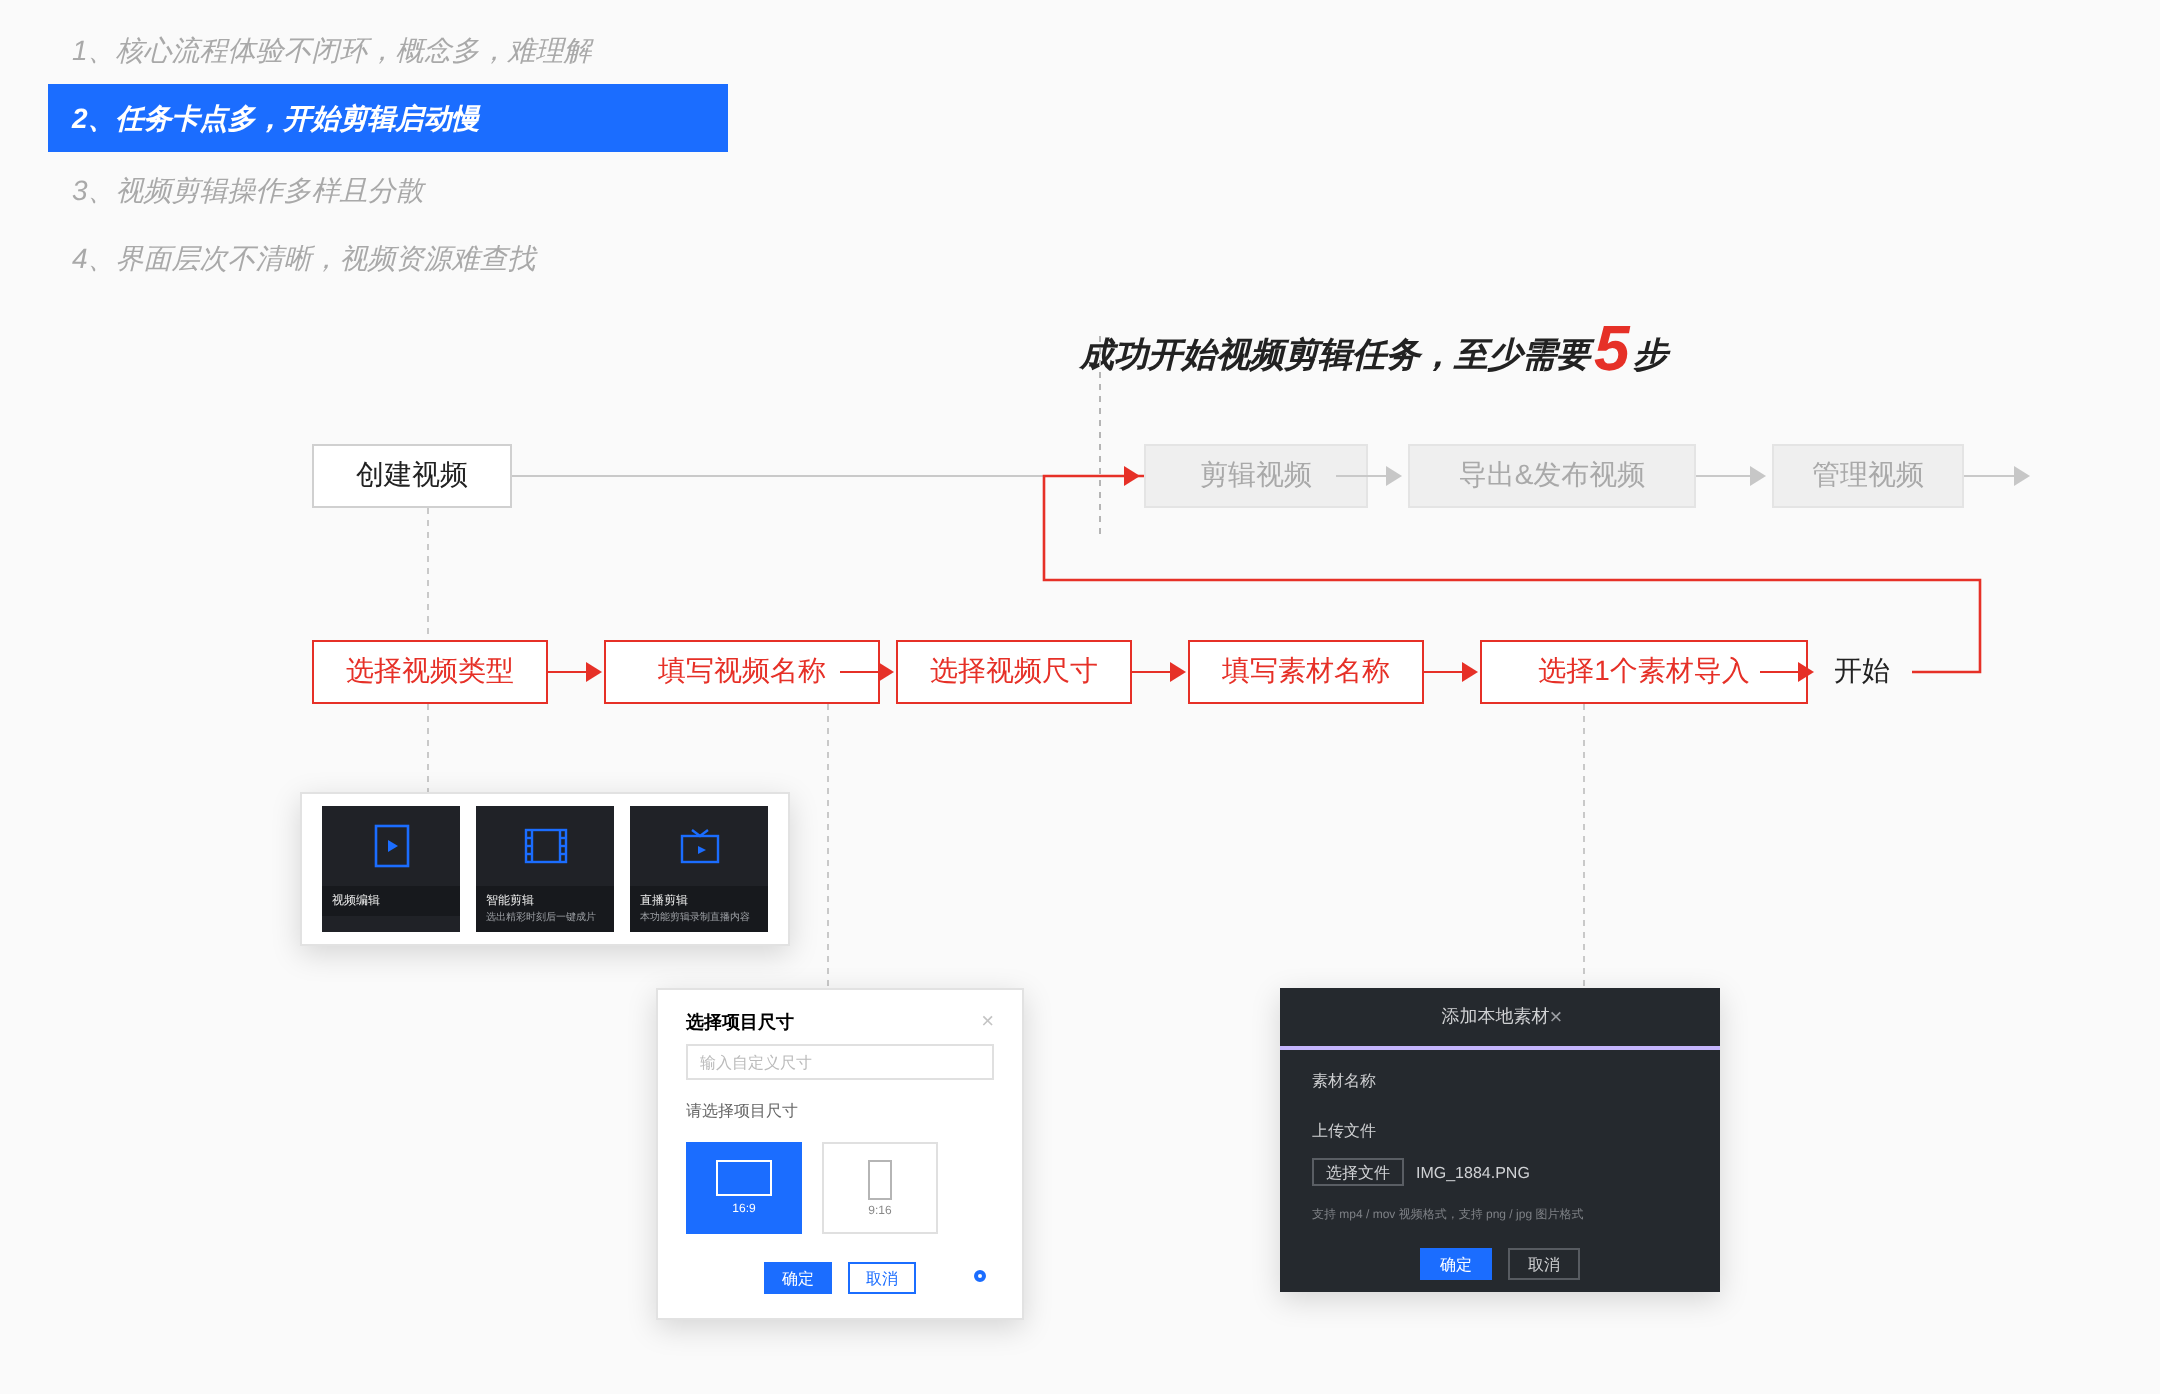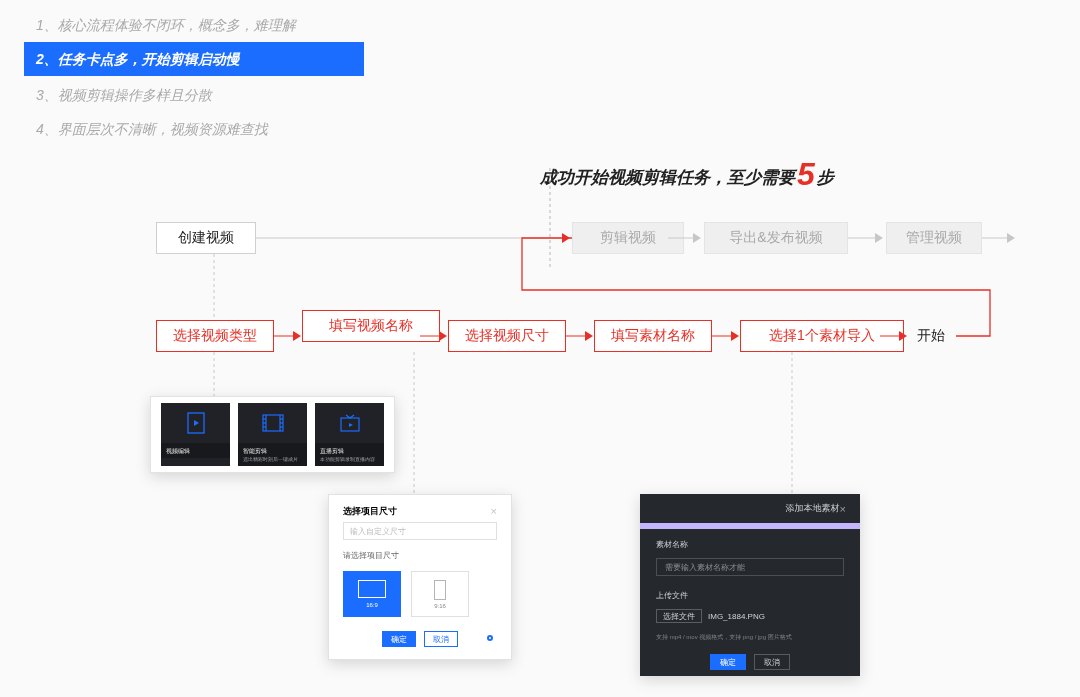--- a/index.html
+++ b/index.html
@@ -55,21 +55,21 @@
 .sizecard.sel{background:var(--blue);border-color:var(--blue);color:#fff}
 .sizecard .screen{width:28px;height:18px;border:1.5px solid currentColor;position:relative;margin-bottom:4px}
 .sizecard.sel .screen{border-color:#fff}
 .btns{display:flex;justify-content:center;gap:8px;margin-top:14px}
 .btn{min-width:34px;font-size:8px;height:16px;border:1px solid var(--blue);color:var(--blue);display:flex;align-items:center;justify-content:center;padding:0 6px}
 .btn.pri{background:var(--blue);color:#fff}
 
 
 .darkpanel{color:#cfd0d2}
 .darkpanel .drow{padding:4px 16px;font-size:8px}
-.darkpanel .dhead{display:flex;justify-content:flex-end;align-items:center;border-bottom:6px solid #c4b5fd;padding:8px 14px 8px 16px;font-size:9px}
+.darkpanel .dhead{display:flex;justify-content:center;align-items:center;border-bottom:2px solid #c4b5fd;padding:8px 14px 8px 16px;font-size:9px}
 .darkpanel .x{color:#9b9ea3;font-size:11px}
 .darkinput{border:1px solid #4b4f55;background:transparent;color:#8b8f95;height:18px;padding:0 8px;display:flex;align-items:center;font-size:8px}
 .filechip{display:inline-flex;align-items:center;gap:6px;font-size:8px;color:#d0d2d5}
 .filechip .chip{border:1px solid #5a5e64;height:14px;padding:0 6px;display:flex;align-items:center}
 .helper{font-size:6px;color:#7e8186;margin-top:10px}
 .dbtns{display:flex;justify-content:center;gap:8px;padding:8px 0 6px}
 .dbtn{min-width:36px;height:16px;display:flex;align-items:center;justify-content:center;font-size:8px}
 .dbtn.pri{background:var(--blue);color:#fff}
 .dbtn.sec{border:1px solid #575b61;color:#cfd0d2}
 
@@ -89,21 +89,21 @@
 <div class="headline">
   <span>成功开始视频剪辑任务，至少需要</span><span class="big5">5</span><span>步</span>
 </div>
 
 <div class="node" style="left:156px;top:222px;width:100px;border-color:#d0d0d0">创建视频</div>
 <div class="node grey" style="left:572px;top:222px;width:112px">剪辑视频</div>
 <div class="node grey" style="left:704px;top:222px;width:144px">导出&amp;发布视频</div>
 <div class="node grey" style="left:886px;top:222px;width:96px">管理视频</div>
 
 <div class="node red" style="left:156px;top:320px;width:118px">选择视频类型</div>
-<div class="node red" style="left:302px;top:310px;width:138px">填写视频名称</div>
+<div class="node red" style="left:302px;top:320px;width:138px">填写视频名称</div>
 <div class="node red" style="left:448px;top:320px;width:118px">选择视频尺寸</div>
 <div class="node red" style="left:594px;top:320px;width:118px">填写素材名称</div>
 <div class="node red" style="left:740px;top:320px;width:164px">选择1个素材导入</div>
 <div class="node plain" style="left:906px;top:320px;width:50px">开始</div>
 
 <svg class="layer">
 
   <line x1="550" y1="168" x2="550" y2="270" stroke="#b5b5b5" stroke-width="1" stroke-dasharray="3,3"></line>
 
   <line x1="256" y1="238" x2="561" y2="238" stroke="#c9c9c9"></line>
@@ -199,23 +199,20 @@
     <div class="btn">取消</div>
   </div>
 </div>
 
 <div class="panel panel-dark darkpanel" style="left:640px;top:494px;width:220px">
   <div class="dhead">
     <span>添加本地素材</span>
     <span class="x">×</span>
   </div>
   <div class="drow" style="margin-top:6px">素材名称</div>
-  <div class="drow">
-      <div class="darkinput">需要输入素材名称才能</div>
-    </div>
   <div class="drow" style="margin-top:6px">上传文件</div>
   <div class="drow">
     <div class="filechip">
       <span class="chip">选择文件</span>
       <span>IMG_1884.PNG</span>
     </div>
     <div class="helper">支持 mp4 / mov 视频格式，支持 png / jpg 图片格式</div>
   </div>
   <div class="dbtns">
     <div class="dbtn pri">确定</div>

